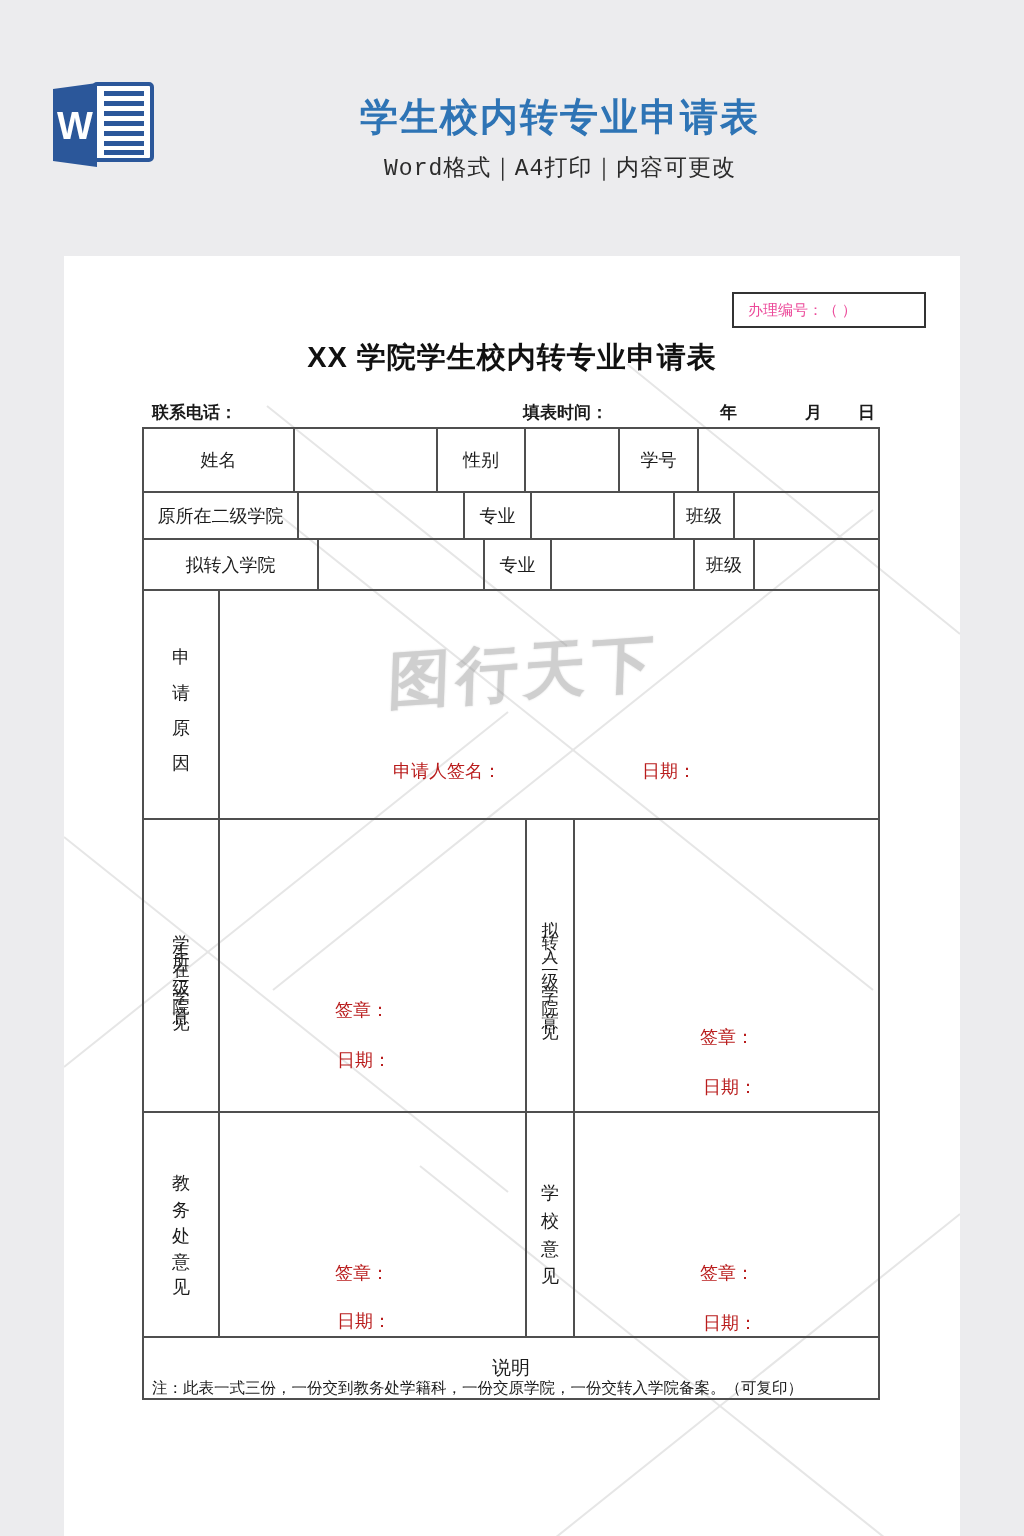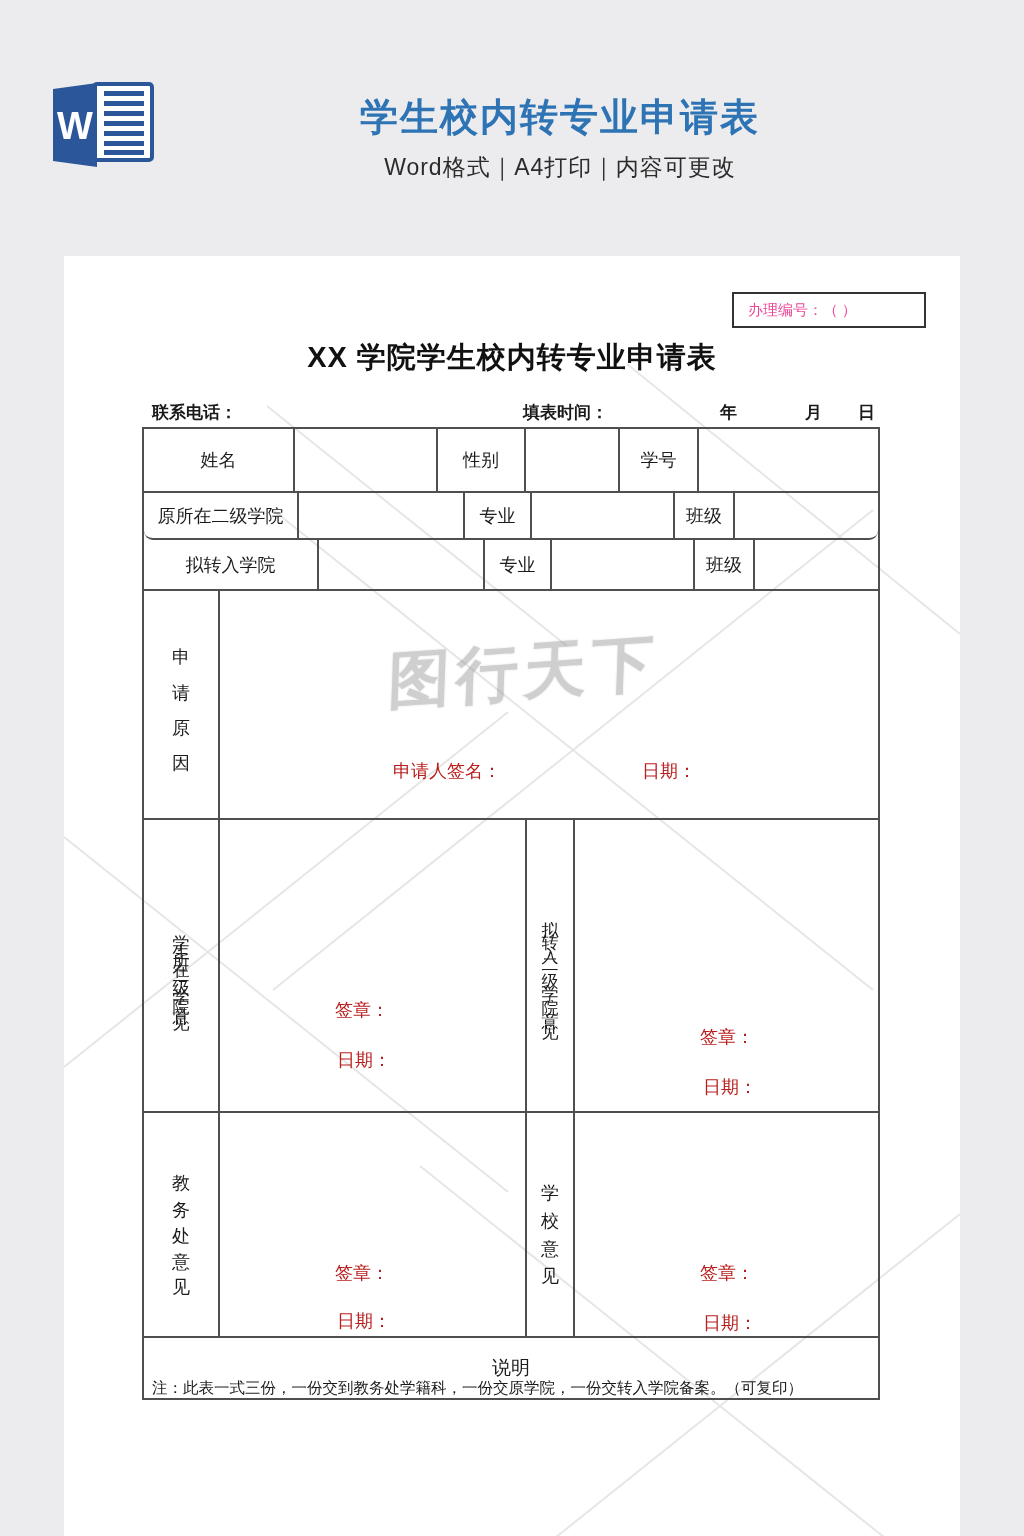--- a/index.html
+++ b/index.html
@@ -6,21 +6,21 @@
   html,body { width:1024px; }
   body { font-family:"Liberation Serif","DejaVu Serif",serif; background:#ececee; }
   .canvas { position:relative; width:1024px; height:1536px; background:#ececee; overflow:hidden; }
 
   
   .hdr-icon { position:absolute; left:52px; top:82px; width:104px; height:90px; }
   .hdr-title { position:absolute; left:96px; right:0; top:92px; text-align:center;
     font-family:"Liberation Sans","DejaVu Sans",sans-serif; font-weight:bold;
     font-size:38px; letter-spacing:2px; color:#2e74b5; }
   .hdr-sub { position:absolute; left:96px; right:0; top:152px; text-align:center;
-    font-family:Liberation Sans, sans-serif;
+    font-family:Liberation Mono, monospace;
     font-size:23px; letter-spacing:1px; color:#2b2b2b; }
 
   
   .doc { position:absolute; left:64px; top:256px; width:896px; height:1280px; background:#ffffff; }
 
   .wm-lines { position:absolute; left:0; top:0; width:896px; height:1280px; z-index:1; }
   .wm-text { position:absolute; left:300px; top:374px; z-index:1; width:320px; text-align:center;
     font-size:62px; font-weight:bold; color:#8f8f8f; opacity:.42;
     transform:rotate(-4deg) skewX(-6deg); letter-spacing:6px;
     text-shadow:0 0 2px rgba(140,140,140,.8); }
@@ -40,21 +40,21 @@
   .i-phone { left:88px; } .i-time { left:459px; }
   .i-year { left:656px; } .i-month { left:741px; } .i-day { left:794px; }
 
   
   .tbl { position:absolute; left:78px; top:171px; width:738px; border:2px solid #4f4f4f; }
   .trow { display:flex; width:100%; border-bottom:2px solid #4f4f4f; }
   .trow:last-child { border-bottom:none; }
   .tc { border-right:2px solid #4f4f4f; display:flex; align-items:center; justify-content:center;
     font-size:18px; color:#1c1c1c; position:relative; }
   .tc:last-child { border-right:none; flex:1; }
-  .r1 { height:64px; } .r2 { height:47px;border-radius:9px; } .r3 { height:51px; }
+  .r1 { height:64px; } .r2 { height:47px; } .r3 { height:51px; }
   .r4 { height:229px; } .r5 { height:293px; } .r6 { height:225px; } .r7 { height:60px; }
 
   .vtext { writing-mode:vertical-rl; text-orientation:upright; color:#1c1c1c; }
   .v4  { letter-spacing:36px; font-size:18px; }   
   .v10 { letter-spacing:9px;  font-size:17px; }   
   .v9  { letter-spacing:13px; font-size:17px; }   
   .v5  { letter-spacing:26px; font-size:18px; }   
   .v4b { letter-spacing:28px; font-size:18px; }   
 
   .abs { position:absolute; font-size:18px; color:#b91c1c; white-space:nowrap; }

